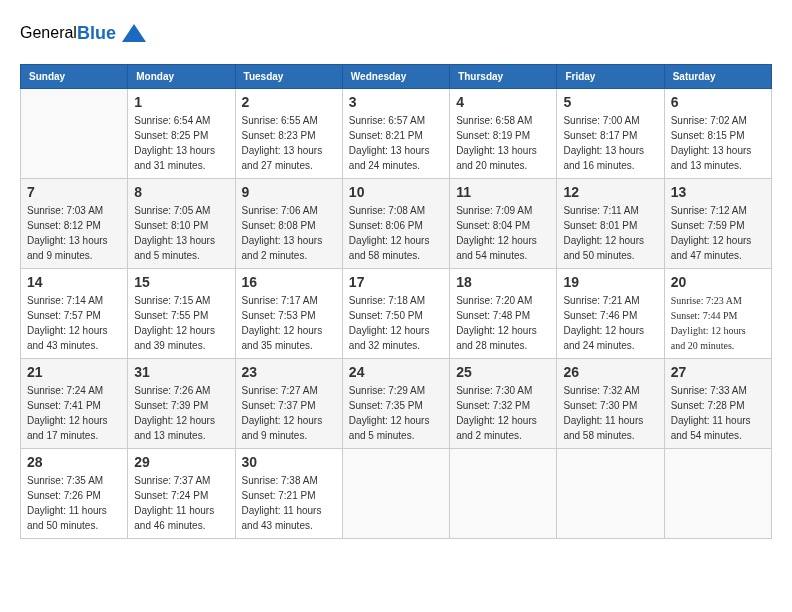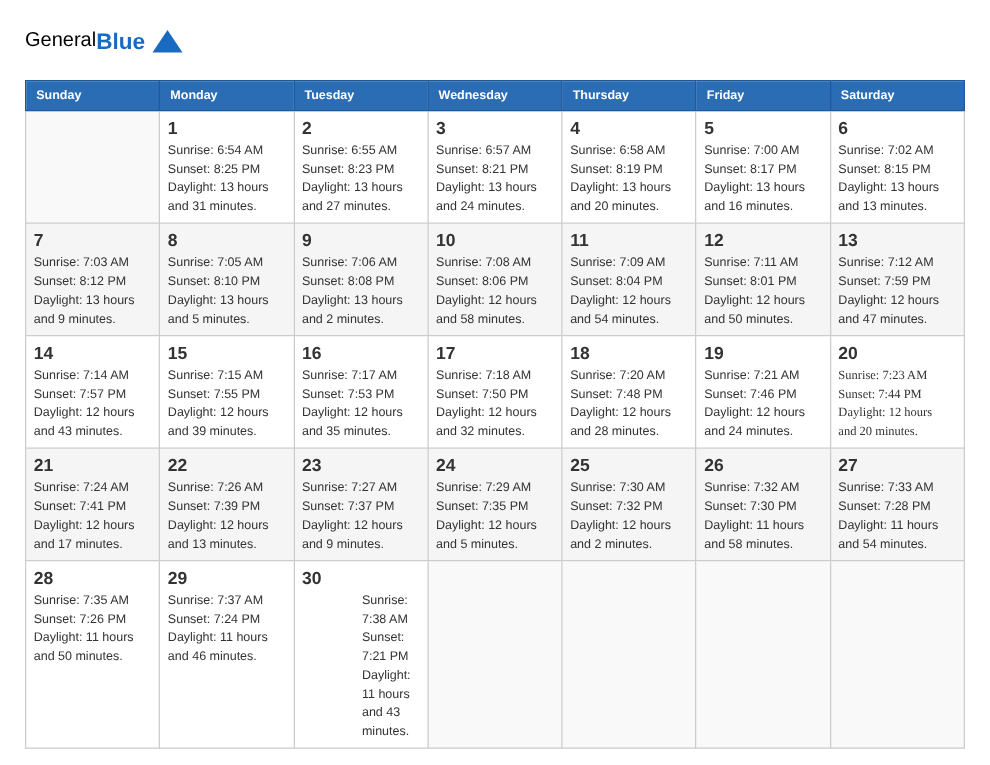--- a/index.html
+++ b/index.html
@@ -265,21 +265,21 @@
       </tr>
       <tr class="row-shaded">
         <td>
           <span class="day-number">21</span>
           <div class="day-info" style="white-space: pre-line;">Sunrise: 7:24 AM
 Sunset: 7:41 PM
 Daylight: 12 hours
 and 17 minutes.</div>
         </td>
         <td>
-          <span class="day-number">22</span>
+          <span class="day-number">31</span>
           <div class="day-info" style="white-space: pre-line;">Sunrise: 7:26 AM
 Sunset: 7:39 PM
 Daylight: 12 hours
 and 13 minutes.</div>
         </td>
         <td>
           <span class="day-number">23</span>
           <div class="day-info" style="white-space: pre-line;">Sunrise: 7:27 AM
 Sunset: 7:37 PM
 Daylight: 12 hours
@@ -324,21 +324,21 @@
         </td>
         <td>
           <span class="day-number">29</span>
           <div class="day-info" style="white-space: pre-line;">Sunrise: 7:37 AM
 Sunset: 7:24 PM
 Daylight: 11 hours
 and 46 minutes.</div>
         </td>
         <td>
           <span class="day-number">30</span>
-          <div class="day-info" style="white-space: pre-line; margin-left: 48px;">Sunrise: 7:38 AM
+          <div class="day-info" style="white-space: pre-line;">Sunrise: 7:38 AM
 Sunset: 7:21 PM
 Daylight: 11 hours
 and 43 minutes.</div>
         </td>
         <td class="empty"></td>
         <td class="empty"></td>
         <td class="empty"></td>
         <td class="empty"></td>
       </tr>
     </tbody>

